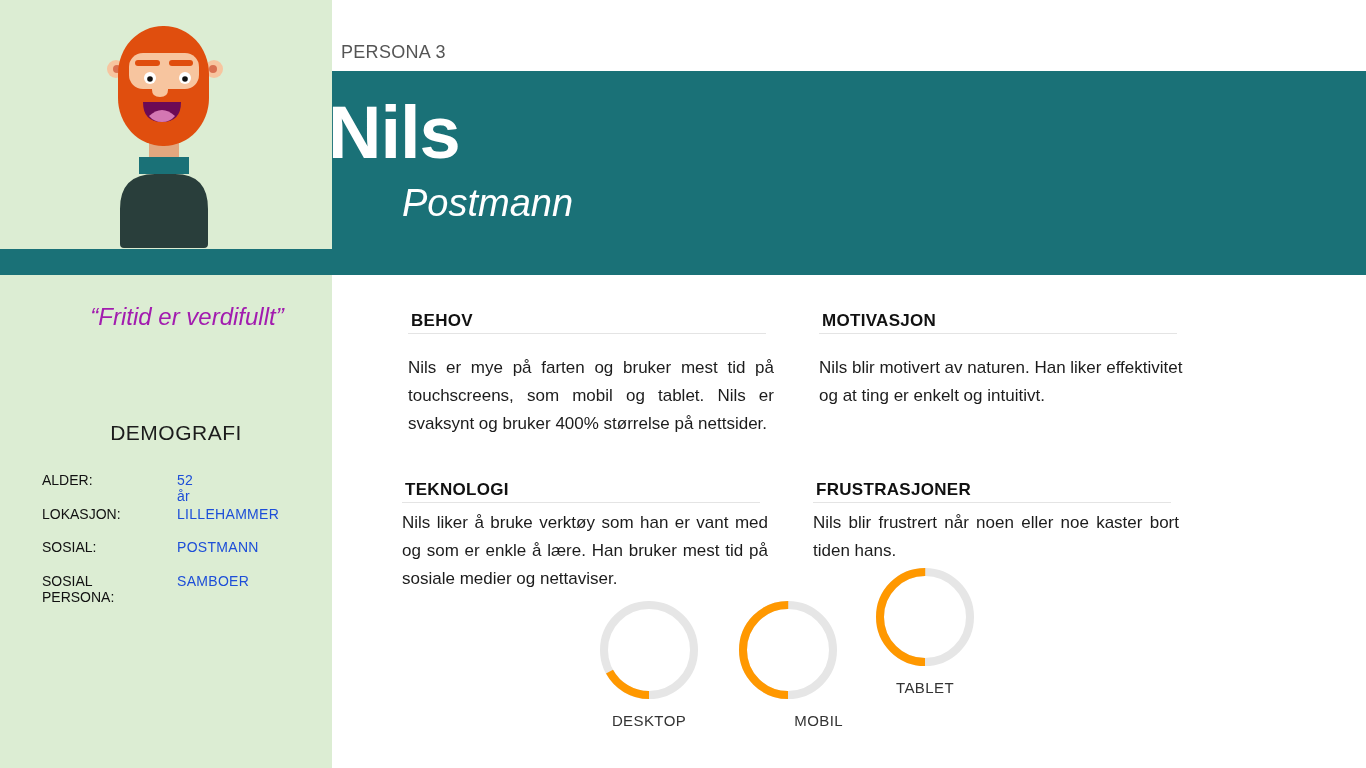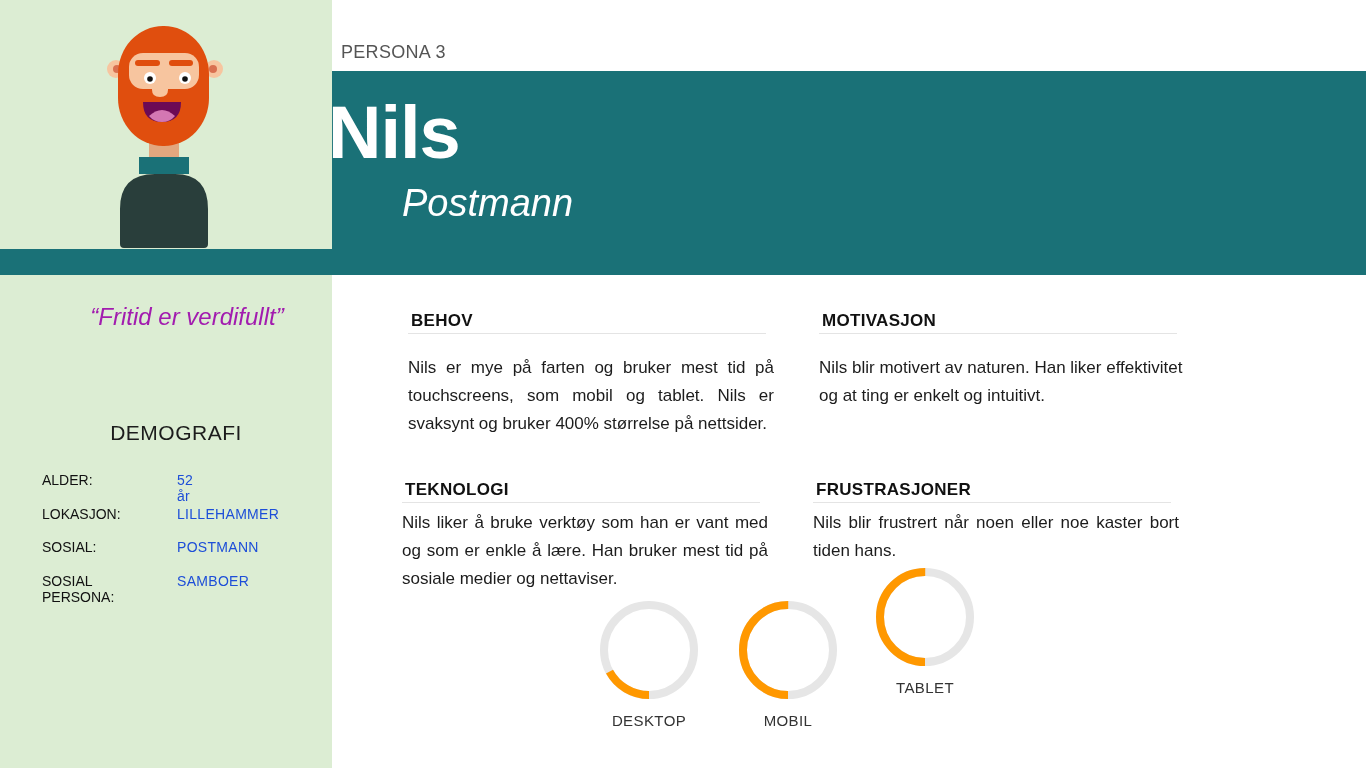--- a/index.html
+++ b/index.html
@@ -113,21 +113,21 @@
 </div>
 
 <div class="donut-wrap" style="left:594px; top:600px;">
   <svg width="100" height="100" viewBox="0 0 100 100">
     <circle cx="50" cy="50" r="45" fill="none" stroke="#e6e6e6" stroke-width="8"></circle>
     <circle class="ring" cx="50" cy="50" r="45" fill="none" stroke="#ff9800" stroke-width="8" stroke-dasharray="48.06636759992384 282.7433388230814" transform="rotate(90 50 50)"></circle>
   </svg>
   <div class="donut-label">DESKTOP</div>
 </div>
 
-<div class="donut-wrap" style="left:733px; top:600px;">
+<div class="donut-wrap" style="left:733px; top:600px;text-align:right;">
   <svg width="100" height="100" viewBox="0 0 100 100">
     <circle cx="50" cy="50" r="45" fill="none" stroke="#e6e6e6" stroke-width="8"></circle>
     <circle class="ring" cx="50" cy="50" r="45" fill="none" stroke="#ff9800" stroke-width="8" stroke-dasharray="141.3716694115407 282.7433388230814" transform="rotate(90 50 50)"></circle>
   </svg>
   <div class="donut-label">MOBIL</div>
 </div>
 
 <div class="donut-wrap" style="left:870px; top:567px;">
   <svg width="100" height="100" viewBox="0 0 100 100">
     <circle cx="50" cy="50" r="45" fill="none" stroke="#e6e6e6" stroke-width="8"></circle>

